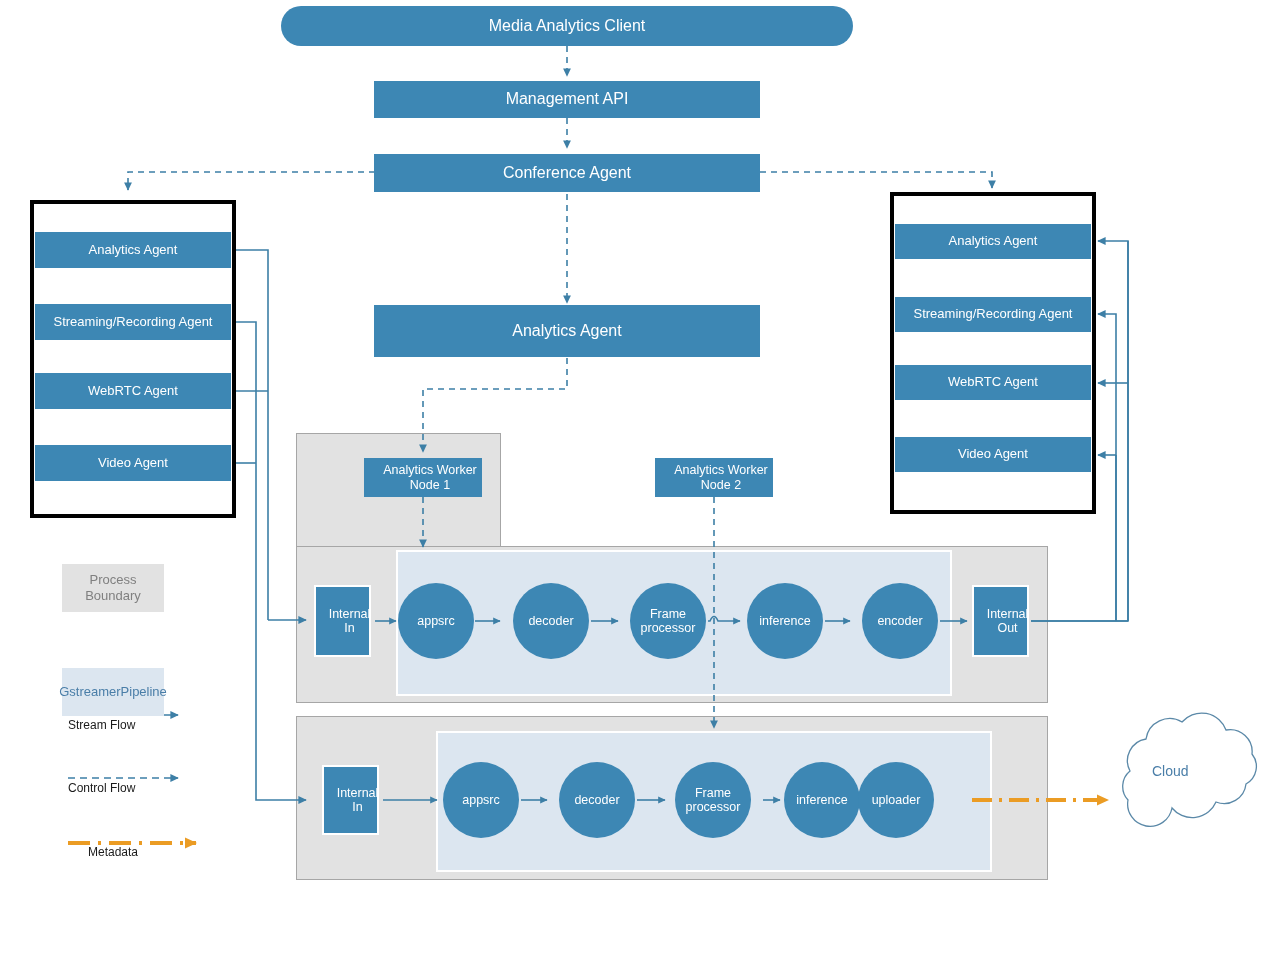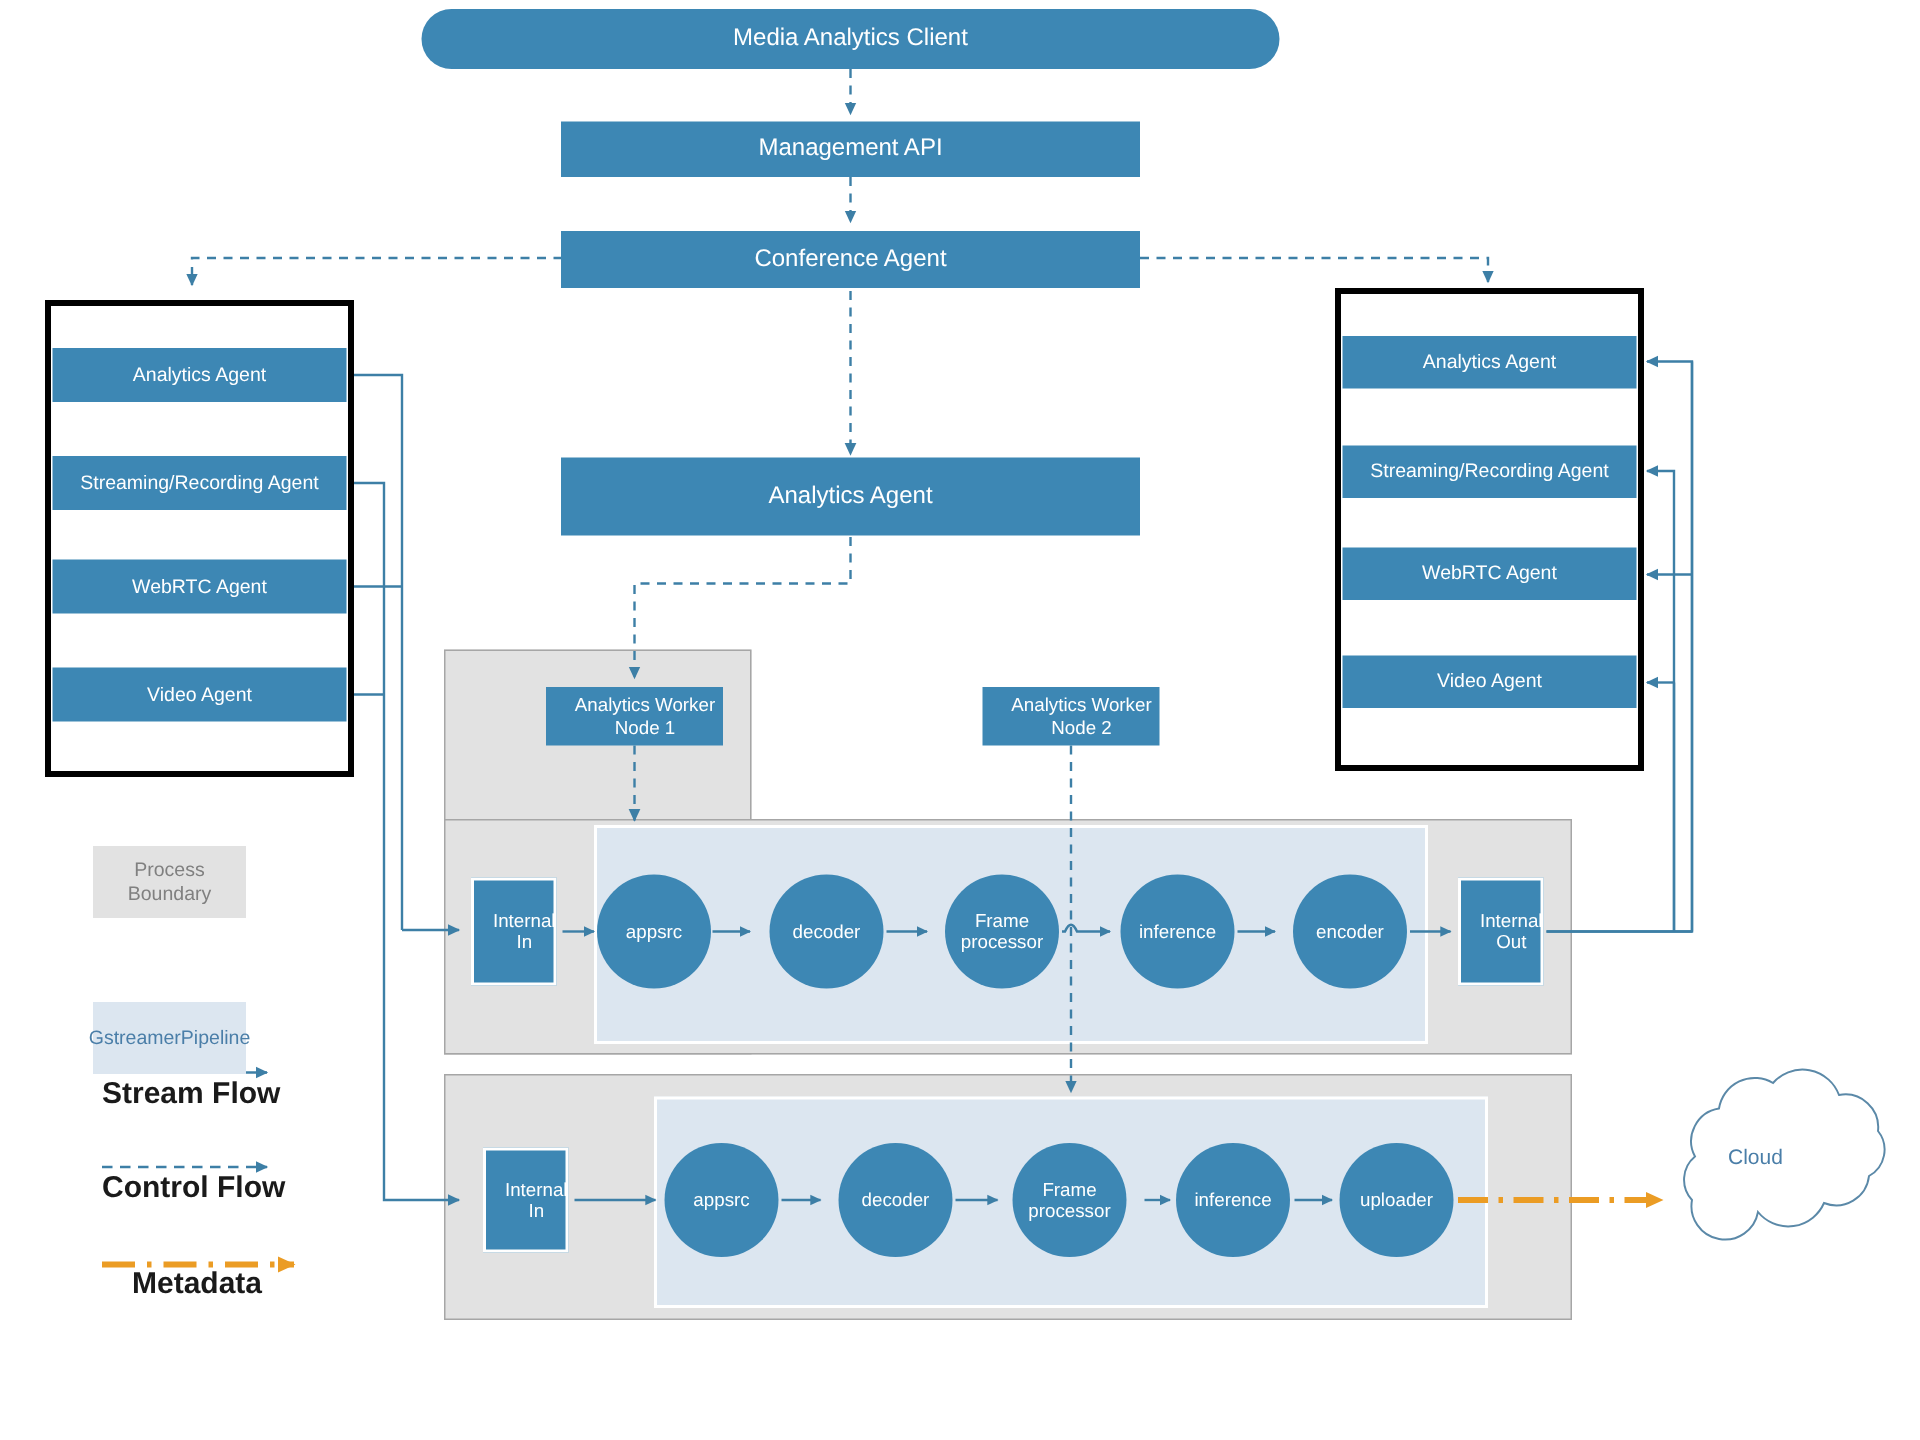--- a/index.html
+++ b/index.html
@@ -36,22 +36,22 @@
   
   svg.wires{position:absolute;left:0;top:0;width:1280px;height:960px;
             overflow:visible;pointer-events:none;}
 
   
   .legend-sw{position:absolute;box-sizing:border-box;display:flex;
              align-items:center;justify-content:center;text-align:center;
              font-size:13px;line-height:1.2;}
   .legend-proc{background:#e2e2e2;color:#808080;}
   .legend-gst{background:#dce6f0;color:#4a7ea8;}
-  .legend-label{position:absolute;font-size:20px;color:#1a1a1a;
-                white-space:nowrap;font-weight:bold;}
+  .legend-label{position:absolute;font-size:12px;color:#1a1a1a;
+                white-space:nowrap;}
   .cloud-label{position:absolute;font-size:14px;color:#4a7ea8;white-space:nowrap;}
 </style>
 </head>
 <body>
 
 <div id="stage">
 
   <div class="proc" style="left:296px;top:433px;width:205px;height:270px;"></div>
   <div class="proc" style="left:296px;top:546px;width:752px;height:157px;"></div>
   <div class="proc" style="left:296px;top:716px;width:752px;height:164px;"></div>
@@ -201,21 +201,21 @@
     <span>In</span>
   </div>
 
   <div class="circle" style="left:443px;top:762px;width:76px;height:76px;">appsrc</div>
   <div class="circle" style="left:559px;top:762px;width:76px;height:76px;">decoder</div>
   <div class="circle" style="left:675px;top:762px;width:76px;height:76px;flex-direction:column;">
     <span>Frame</span>
     <span>processor</span>
   </div>
   <div class="circle" style="left:784px;top:762px;width:76px;height:76px;">inference</div>
-  <div class="circle" style="left:893px;top:762px;width:76px;height:76px;">uploader</div>
+  <div class="circle" style="left:858px;top:762px;width:76px;height:76px;">uploader</div>
 
   <div class="cloud-label" style="left:1152px;top:763px;">Cloud</div>
 
   <div class="legend-sw legend-proc" style="left:62px;top:564px;width:102px;height:48px;flex-direction:column;">
     <span>Process</span>
     <span>Boundary</span>
   </div>
 
   <div class="legend-sw legend-gst" style="left:62px;top:632px;width:102px;height:48px;flex-direction:row;margin-top:36px;">
     <span>Gstreamer</span>

